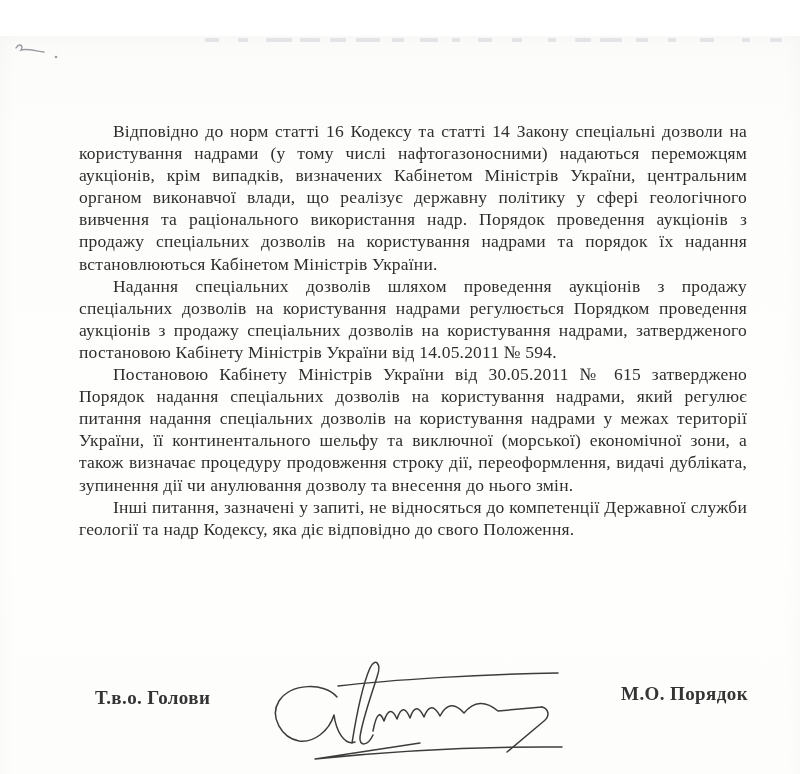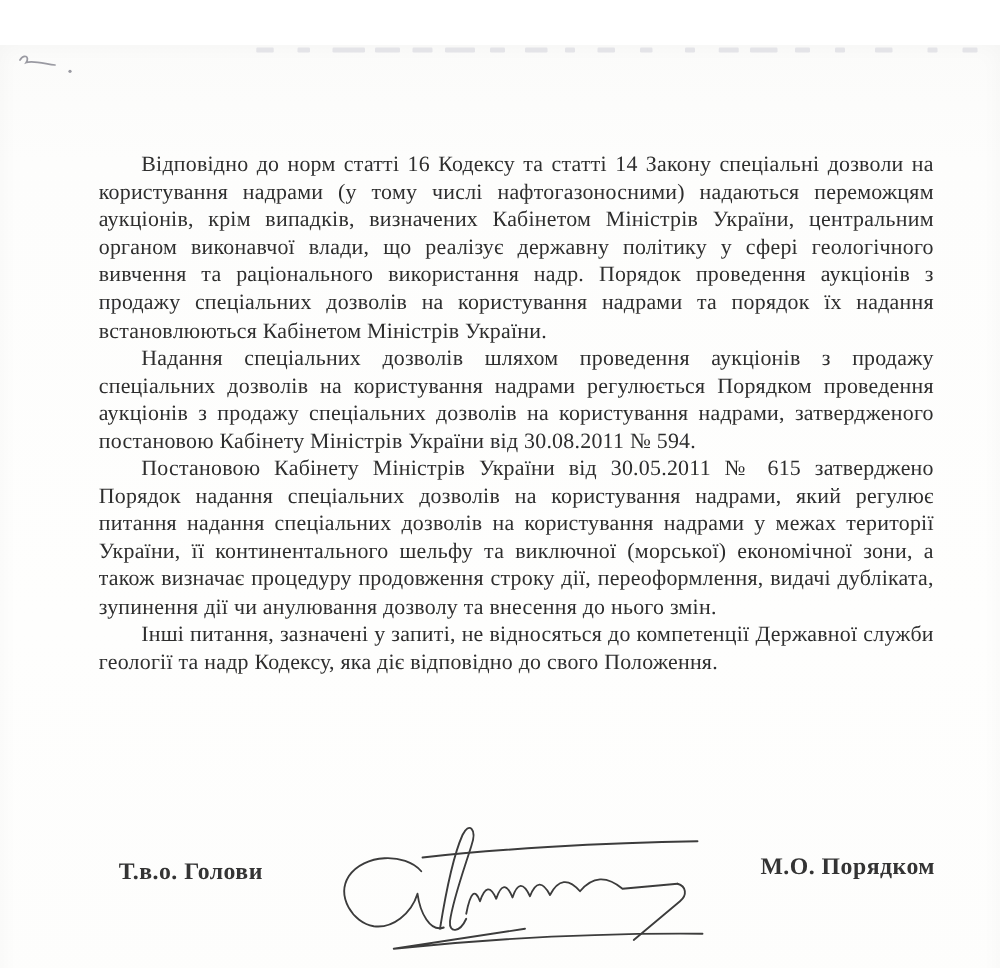--- a/index.html
+++ b/index.html
@@ -108,28 +108,28 @@
   <div class="bleed-dash" style="left:742px; width:8px;"></div>
   <div class="bleed-dash" style="left:770px; width:12px;"></div>
 
   <svg class="pen-mark-svg" width="70" height="30" viewBox="0 0 70 30">
     <path d="M 8 10 C 11 5 16 7 13 12 C 18 10 28 13 36 14" fill="none" stroke="#9a9aa2" stroke-width="1.4" stroke-linecap="round"></path>
     <circle cx="48" cy="19" r="1.3" fill="#9a9aa2"></circle>
   </svg>
 
   <div class="letter-body">
     <p class="para">Відповідно до норм статті 16 Кодексу та статті 14 Закону спеціальні дозволи на користування надрами (у тому числі нафтогазоносними) надаються переможцям аукціонів, крім випадків, визначених Кабінетом Міністрів України, центральним органом виконавчої влади, що реалізує державну політику у сфері геологічного вивчення та раціонального використання надр. Порядок проведення аукціонів з продажу спеціальних дозволів на користування надрами та порядок їх надання встановлюються Кабінетом Міністрів України.</p>
-    <p class="para">Надання спеціальних дозволів шляхом проведення аукціонів з продажу спеціальних дозволів на користування надрами регулюється Порядком проведення аукціонів з продажу спеціальних дозволів на користування надрами, затвердженого постановою Кабінету Міністрів України від 30.08.2011 № 594.</p>
+    <p class="para">Надання спеціальних дозволів шляхом проведення аукціонів з продажу спеціальних дозволів на користування надрами регулюється Порядком проведення аукціонів з продажу спеціальних дозволів на користування надрами, затвердженого постановою Кабінету Міністрів України від 14.05.2011 № 594.</p>
     <p class="para">Постановою Кабінету Міністрів України від 30.05.2011 № 615 затверджено Порядок надання спеціальних дозволів на користування надрами, який регулює питання надання спеціальних дозволів на користування надрами у межах території України, її континентального шельфу та виключної (морської) економічної зони, а також визначає процедуру продовження строку дії, переоформлення, видачі дубліката, зупинення дії чи анулювання дозволу та внесення до нього змін.</p>
     <p class="para">Інші питання, зазначені у запиті, не відносяться до компетенції Державної служби геології та надр Кодексу, яка діє відповідно до свого Положення.</p>
   </div>
 
   <div class="signoff">
     <span class="signoff-title">Т.в.о. Голови</span>
-    <span class="signoff-name">М.О. Порядком</span>
+    <span class="signoff-name">М.О. Порядок</span>
   </div>
 
   <svg class="signature-svg" width="340" height="130" viewBox="240 614 340 130">
     <g fill="none" stroke="#3c3c3c" stroke-width="1.5" stroke-linecap="round" stroke-linejoin="round">
 
       <path d="M 338 650 C 390 644 480 638 558 637"></path>
 
       <path d="M 337 661 C 324 646 291 647 279 665 C 269 681 282 702 299 705 C 314 707 329 695 334 679 C 336 694 344 710 355 706"></path>
 
       <path d="M 352 707 C 356 682 362 650 370 632 C 375 621 382 627 377 641 C 371 660 362 685 360 701 C 359 711 368 710 373 699"></path>

